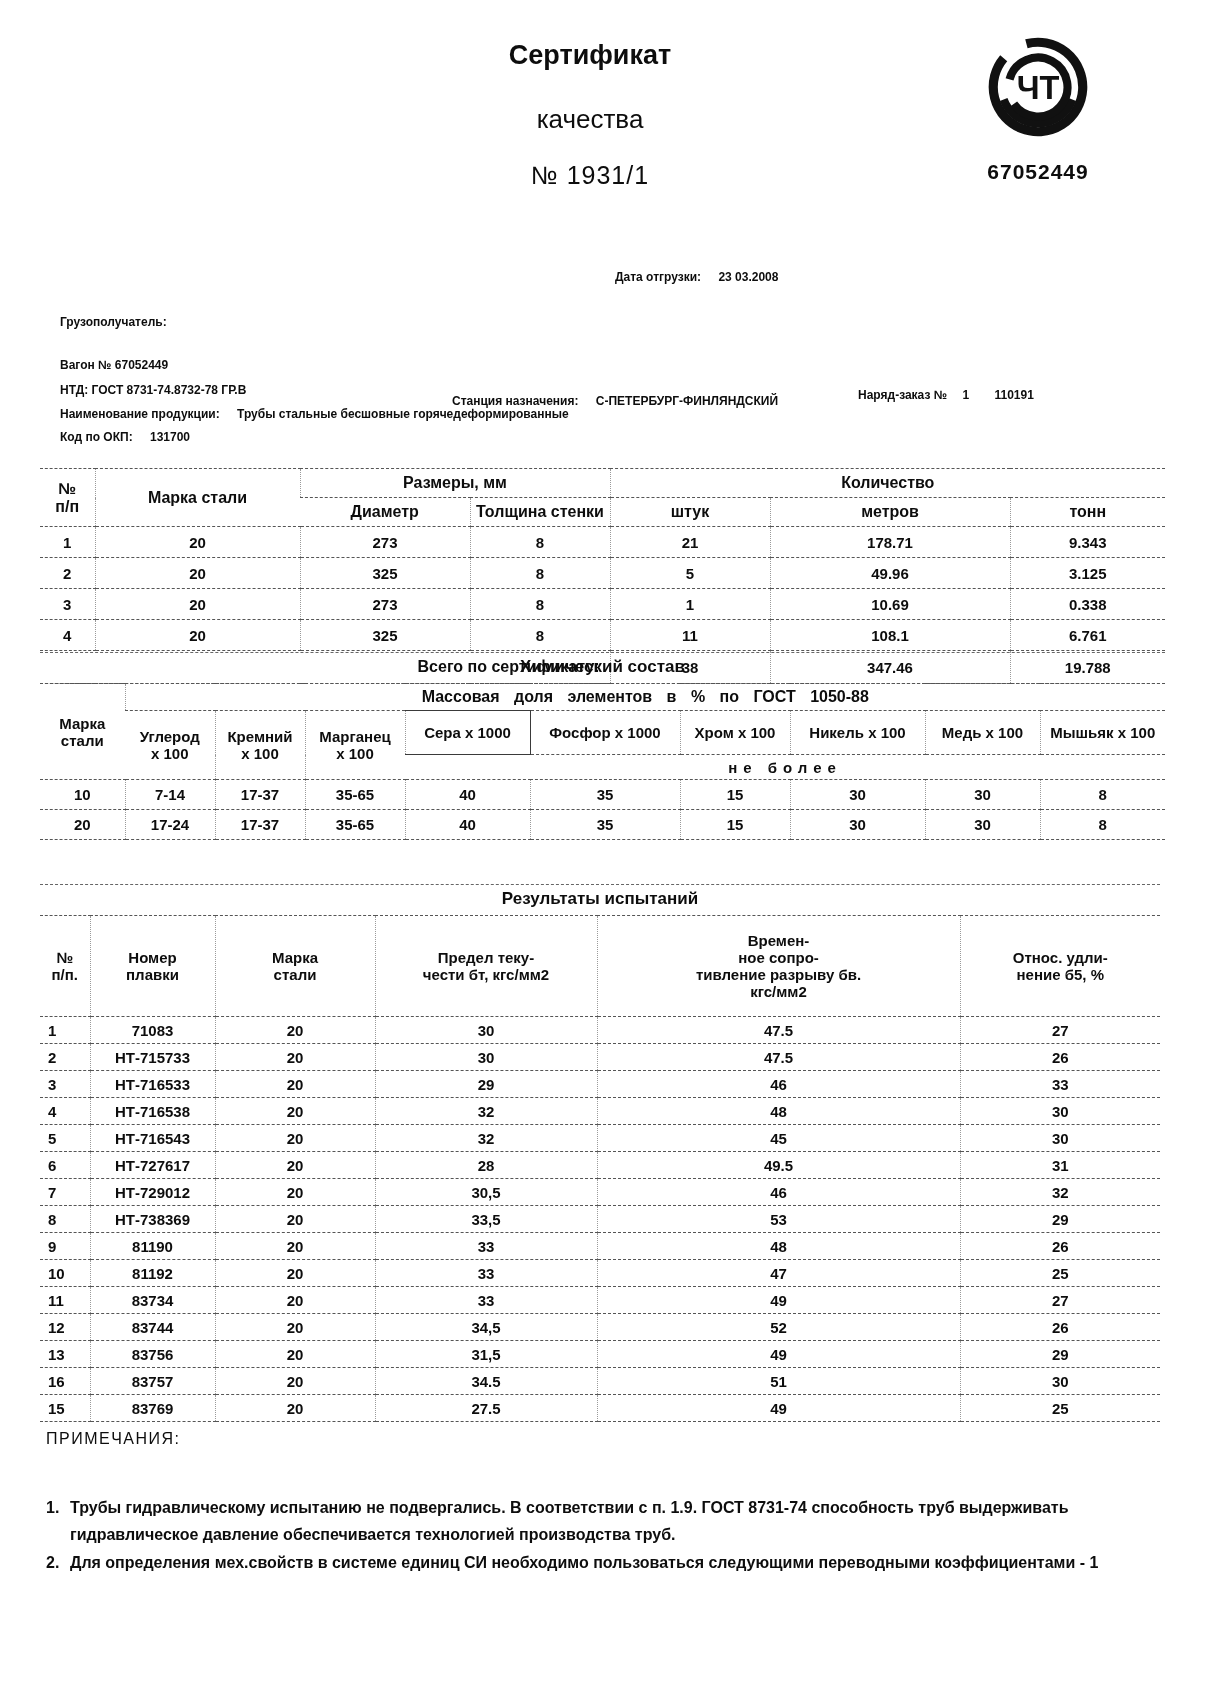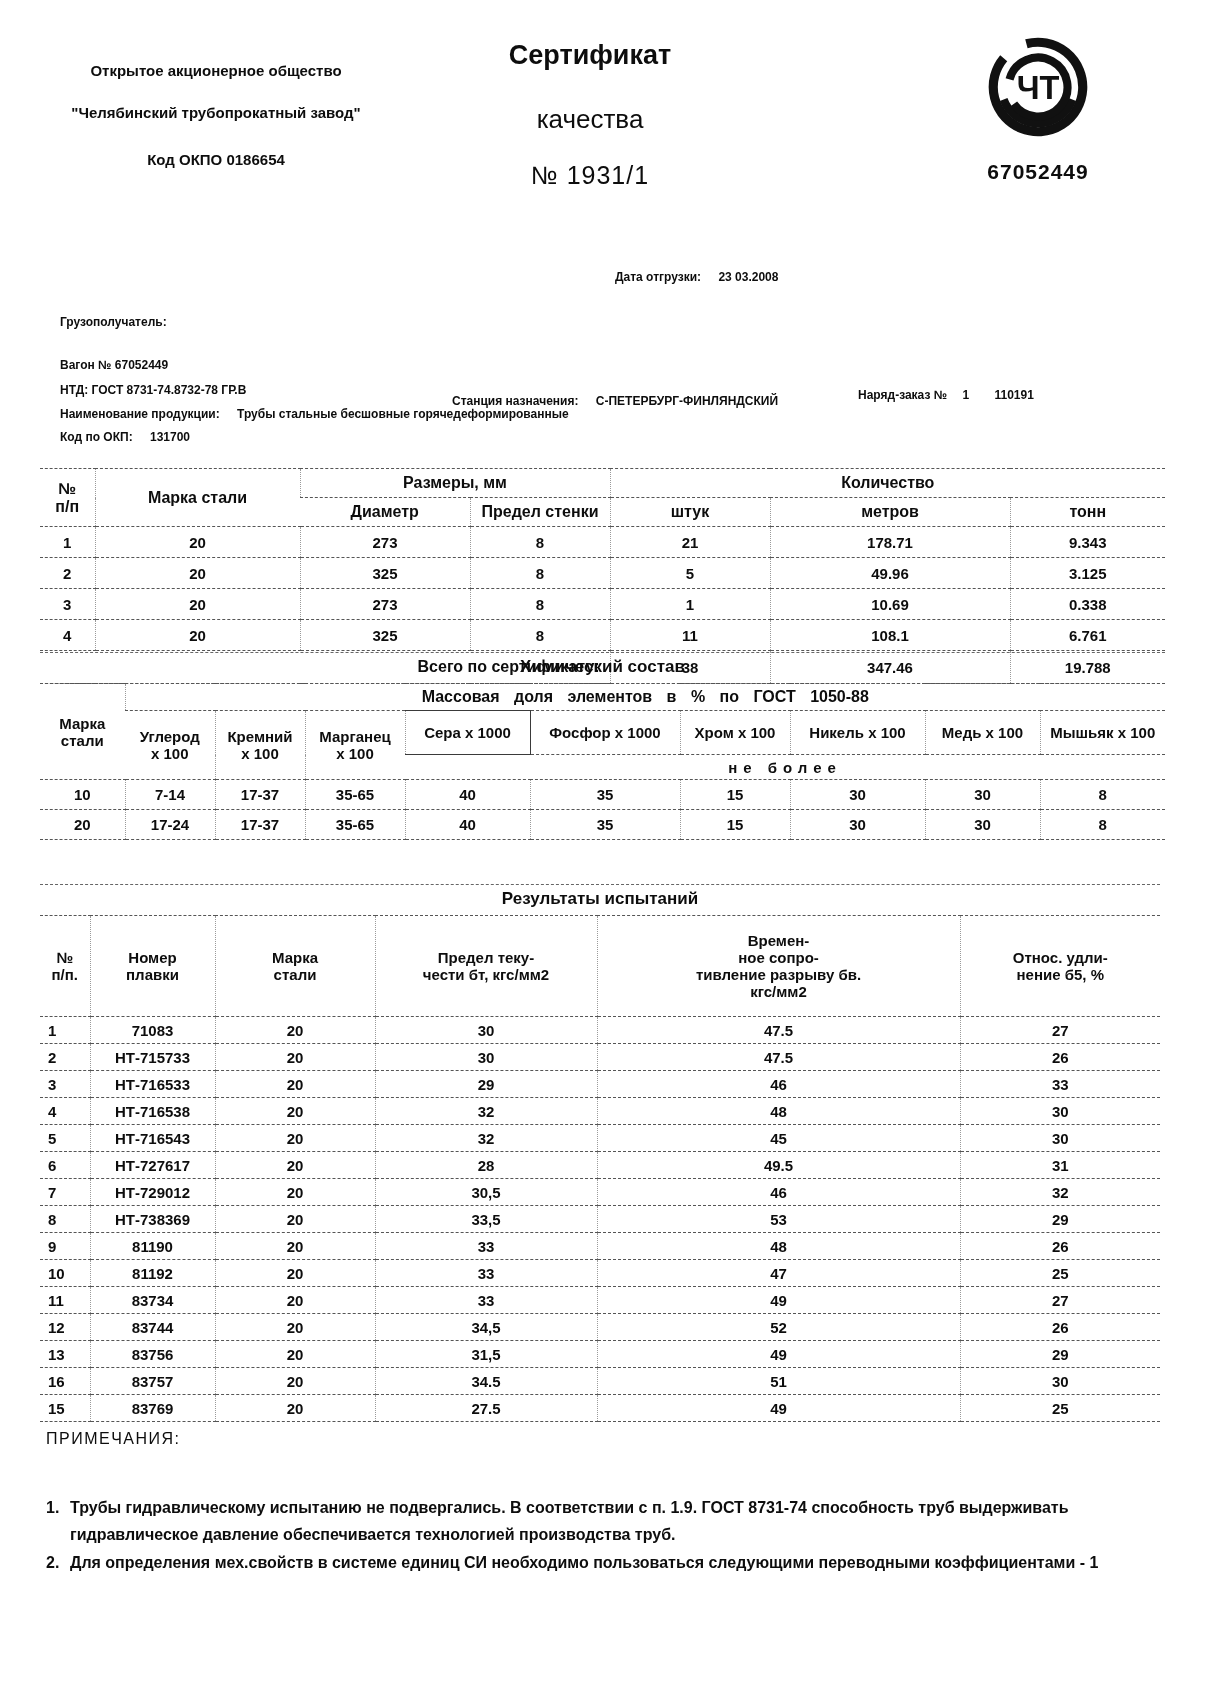--- a/index.html
+++ b/index.html
@@ -78,25 +78,20 @@
   .note1{top:1494px;}
   .note2{top:1549px;}
   .note .note-num{flex:0 0 24px;font-weight:700;}
   .note .note-text{flex:1;}
 </style>
 </head>
 <body>
 
 <div class="page">
 
-  <div class="abs org-block">
-    <div class="l1">Открытое акционерное общество</div>
-    <div class="l2">"Челябинский трубопрокатный завод"</div>
-    <div class="l3">Код ОКПО 0186654</div>
-  </div>
 
   <div class="abs title-block">
     <div class="t1">Сертификат</div>
     <div class="t2">качества</div>
     <div class="t3">№ 1931/1</div>
   </div>
 
   <div class="abs logo-block">
     <svg width="114" height="120" viewBox="0 0 112 118">
       <path d="M 22.3 29.7 A 44 44 0 1 0 44.6 15.5" fill="none" stroke="#111" stroke-width="9"></path>
@@ -153,21 +148,21 @@
       <thead>
         <tr>
           <th rowspan="2">№
 п/п</th>
           <th rowspan="2">Марка стали</th>
           <th colspan="2">Размеры, мм</th>
           <th colspan="3">Количество</th>
         </tr>
         <tr>
           <th>Диаметр</th>
-          <th>Предел стенки</th>
+          <th>Толщина стенки</th>
           <th>штук</th>
           <th>метров</th>
           <th>тонн</th>
         </tr>
       </thead>
       <tbody>
           <tr>
             <td>1</td>
             <td>20</td>
             <td>273</td>

